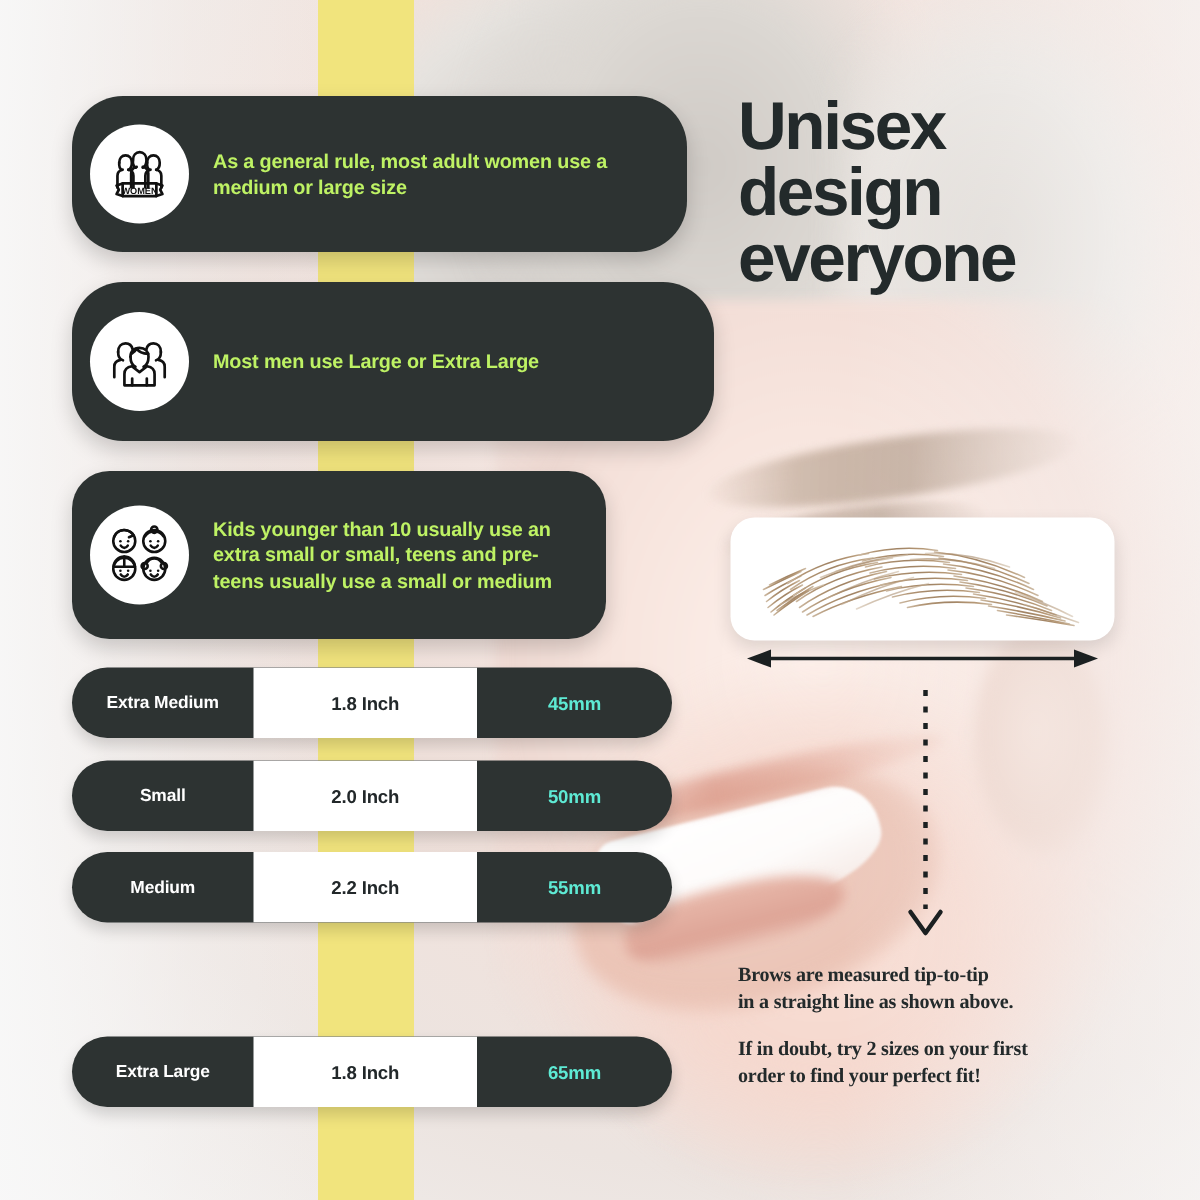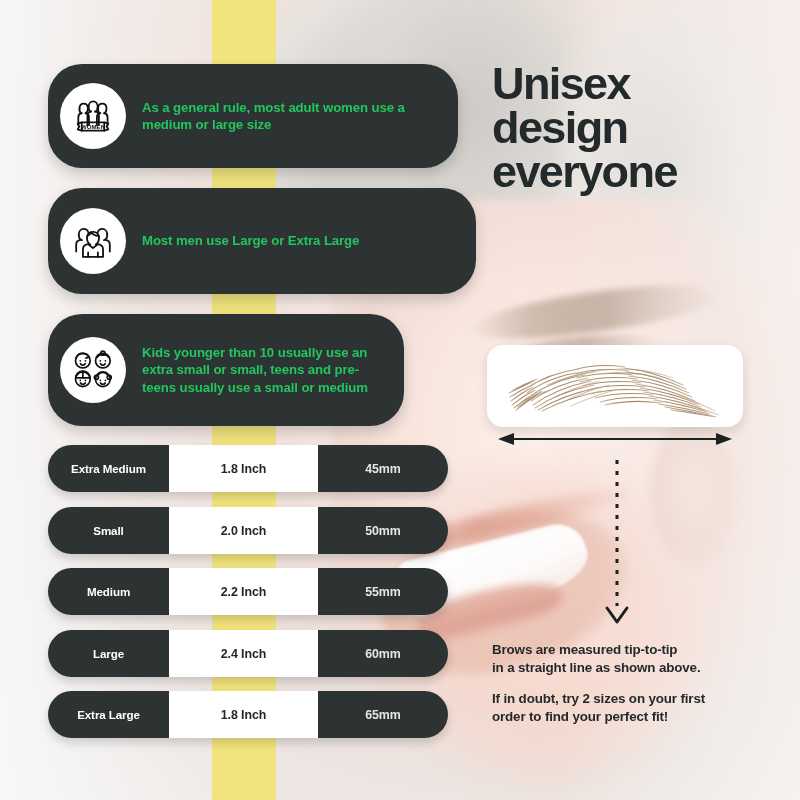--- a/index.html
+++ b/index.html
@@ -124,31 +124,31 @@
     display:flex;align-items:center;
   }
   .card .ic-wrap{
     width:66px;height:66px;min-width:66px;
     margin-left:12px;
     border-radius:50%;
     background:#ffffff;
     display:flex;align-items:center;justify-content:center;
   }
   .card .ctext{
-    color:#22c55e;
+    color:#bef264;
     font-size:13.2px;
     font-weight:bold;
     line-height:1.32;
     margin-left:16px;
     padding-right:16px;
     letter-spacing:-.1px;
   }
   #card1{left:48px;top:64px;width:410px;height:104px;}
   #card2{left:48px;top:188px;width:428px;height:106px;}
-  #card3{left:48px;top:314px;width:356px;height:112px;}
+  #card3{left:48px;top:314px;width:356px;height:112px;border-radius:25px;}
 
   
   .size-row{
     position:absolute;
     left:48px;width:400px;height:47px;
     background:#2d3332;
     border-radius:24px;
     box-shadow:0 5px 10px rgba(0,0,0,.16);
     overflow:hidden;
     display:flex;align-items:stretch;
@@ -163,21 +163,21 @@
     flex:1;
     background:#ffffff;
     display:flex;align-items:center;justify-content:center;
     color:#22282a;font-weight:bold;font-size:12.4px;
     letter-spacing:-.1px;
     text-align:center;
   }
   .cell-mm{
     width:130px;min-width:130px;
     display:flex;align-items:center;justify-content:center;
-    color:#e5e5e5;font-weight:bold;font-size:12.4px;
+    color:#5eead4;font-weight:bold;font-size:12.4px;
     letter-spacing:-.1px;
   }
 
   
   .headline{
     position:absolute;left:492px;top:62px;width:300px;
     color:#232a2b;
     font-size:45px;line-height:.98;
     font-weight:bold;
     letter-spacing:-1.6px;
@@ -193,20 +193,21 @@
   .brow-art{position:absolute;inset:0;}
 
   .measure-arrow{position:absolute;left:496px;top:430px;width:238px;height:18px;}
 
   .dash-arrow{position:absolute;left:600px;top:458px;width:34px;height:170px;}
 
   .note{
     position:absolute;left:492px;width:300px;
     color:#232a2b;font-weight:bold;font-size:13.4px;line-height:1.33;
     letter-spacing:-.15px;
+    font-family:Liberation Serif, serif;
   }
   #note1{top:641px;}
   #note2{top:690px;}
   .note span{display:block;}
 </style>
 </head>
 <body>
 
 <div id="canvas">
 
@@ -335,25 +336,20 @@
   <div class="size-row" style="top:507px">
     <div class="cell-name">Small</div>
     <div class="cell-inch">2.0 Inch</div>
     <div class="cell-mm">50mm</div>
   </div>
   <div class="size-row" style="top:568px">
     <div class="cell-name">Medium</div>
     <div class="cell-inch">2.2 Inch</div>
     <div class="cell-mm">55mm</div>
   </div>
-  <div class="size-row" style="top:630px">
-    <div class="cell-name">Large</div>
-    <div class="cell-inch">2.4 Inch</div>
-    <div class="cell-mm">60mm</div>
-  </div>
   <div class="size-row" style="top:691px">
     <div class="cell-name">Extra Large</div>
     <div class="cell-inch">1.8 Inch</div>
     <div class="cell-mm">65mm</div>
   </div>
 
   <div class="headline">
     <span>Unisex</span>
     <span>design</span>
     <span>everyone</span>

